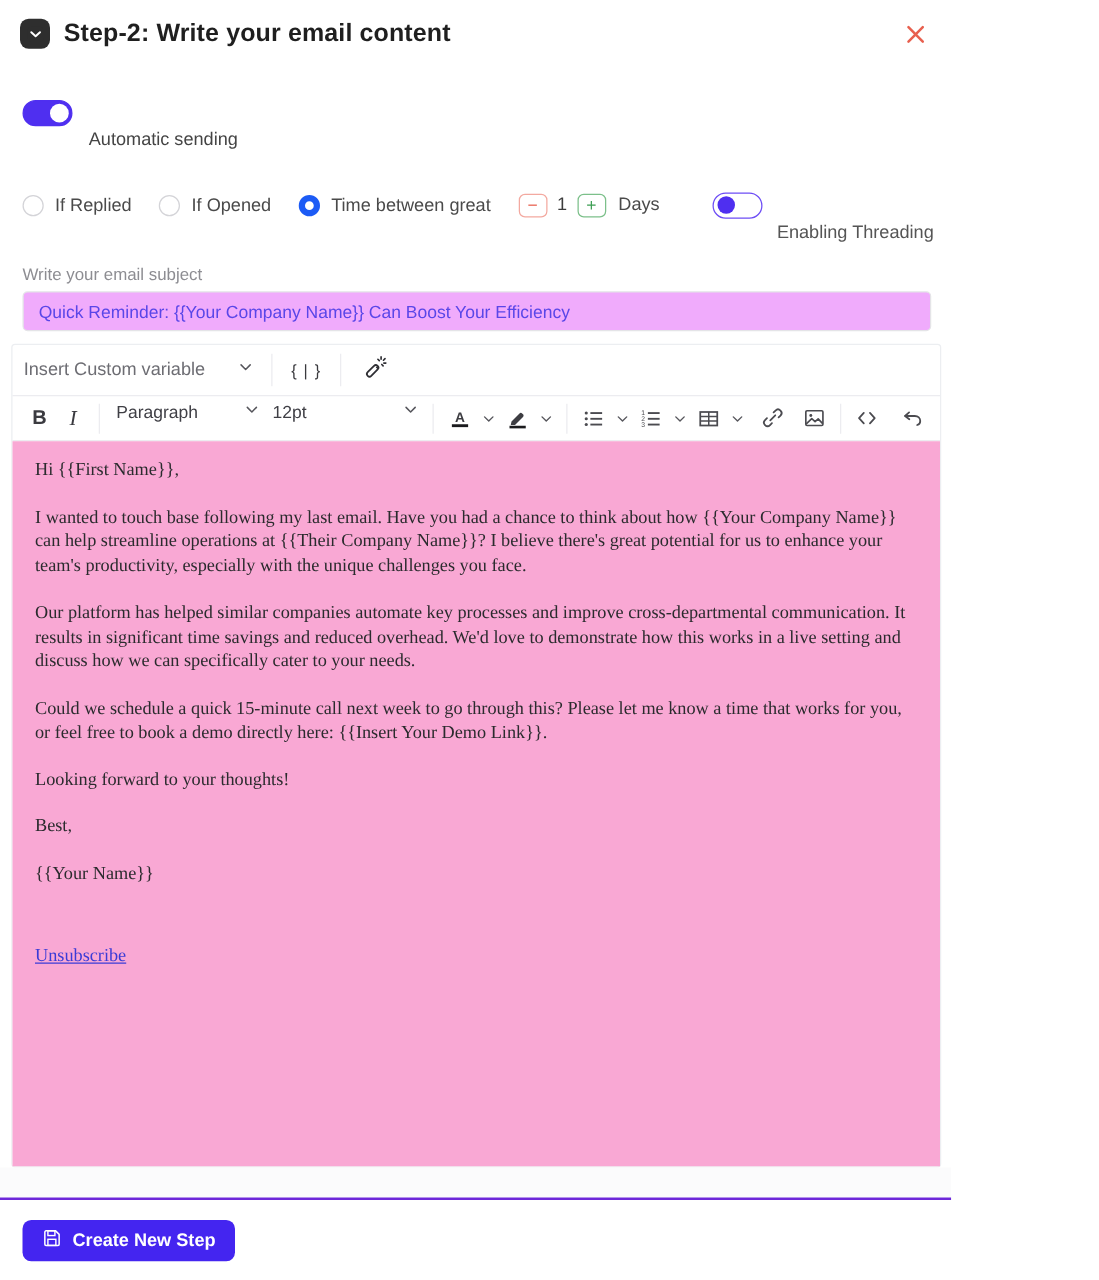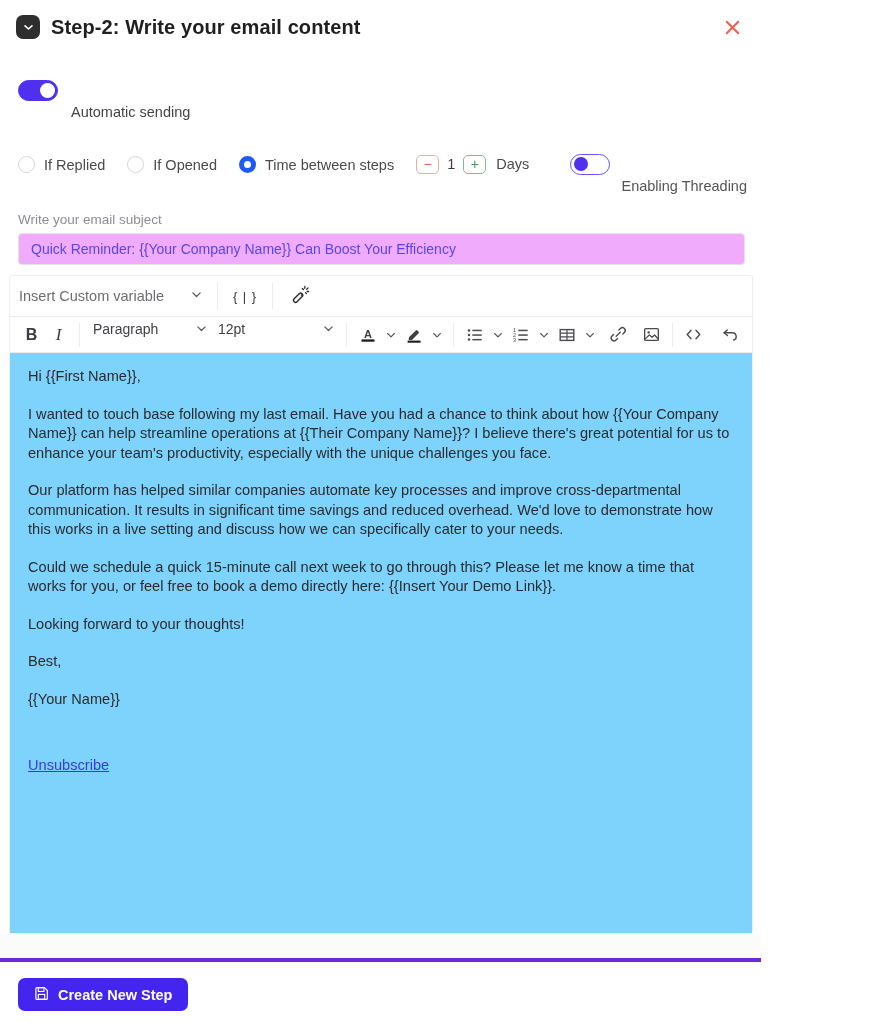--- a/index.html
+++ b/index.html
@@ -227,44 +227,45 @@
     width: 19px; height: 26px;
     display: flex; align-items: center; justify-content: center;
     cursor: pointer;
   }
   .grp { display: flex; align-items: center; }
 
   .body-area {
     flex: 1 1 auto;
     padding: 14px 18px 10px 18px;
     overflow: hidden;
-    background: #7dd3fc;
+    background: #f9a8d4;
     cursor: text;
     min-height: 0;
+    font-family: Liberation Serif, serif;
   }
   .body-area p {
     margin: 0 0 18px 0;
     font-size: 14.6px;
     line-height: 19.5px;
     color: #2b2b2e;
   }
   .unsub {
     display: inline-block;
     margin-top: 30px;
     font-size: 14.6px;
     color: #3b3bd6;
     text-decoration: underline;
     cursor: pointer;
   }
 
   
   .footer-gap { flex: 0 0 auto; height: 24px; background: #fbfbfc; }
   .footer {
     flex: 0 0 auto;
-    border-top: 4px solid #6d28d9;
+    border-top: 2px solid #6d28d9;
     padding: 16px 0 0 18px;
     height: 66px;
     background: #fff;
   }
   .create-btn {
     display: inline-flex; align-items: center;
     gap: 9px;
     background: #4425f0;
     color: #fff;
     border: none;
@@ -311,21 +312,21 @@
       <div class="radio-label">If Replied</div>
     </div>
 
     <div class="radio-item">
       <div class="radio"></div>
       <div class="radio-label">If Opened</div>
     </div>
 
     <div class="radio-item">
       <div class="radio checked"></div>
-      <div class="radio-label">Time between steps</div>
+      <div class="radio-label">Time between great</div>
     </div>
 
     <div class="stepper">
       <div class="step-btn minus">−</div>
       <div class="step-val">1</div>
       <div class="step-btn plus">+</div>
       <div class="step-unit">Days</div>
     </div>
 
     <div class="threading">

